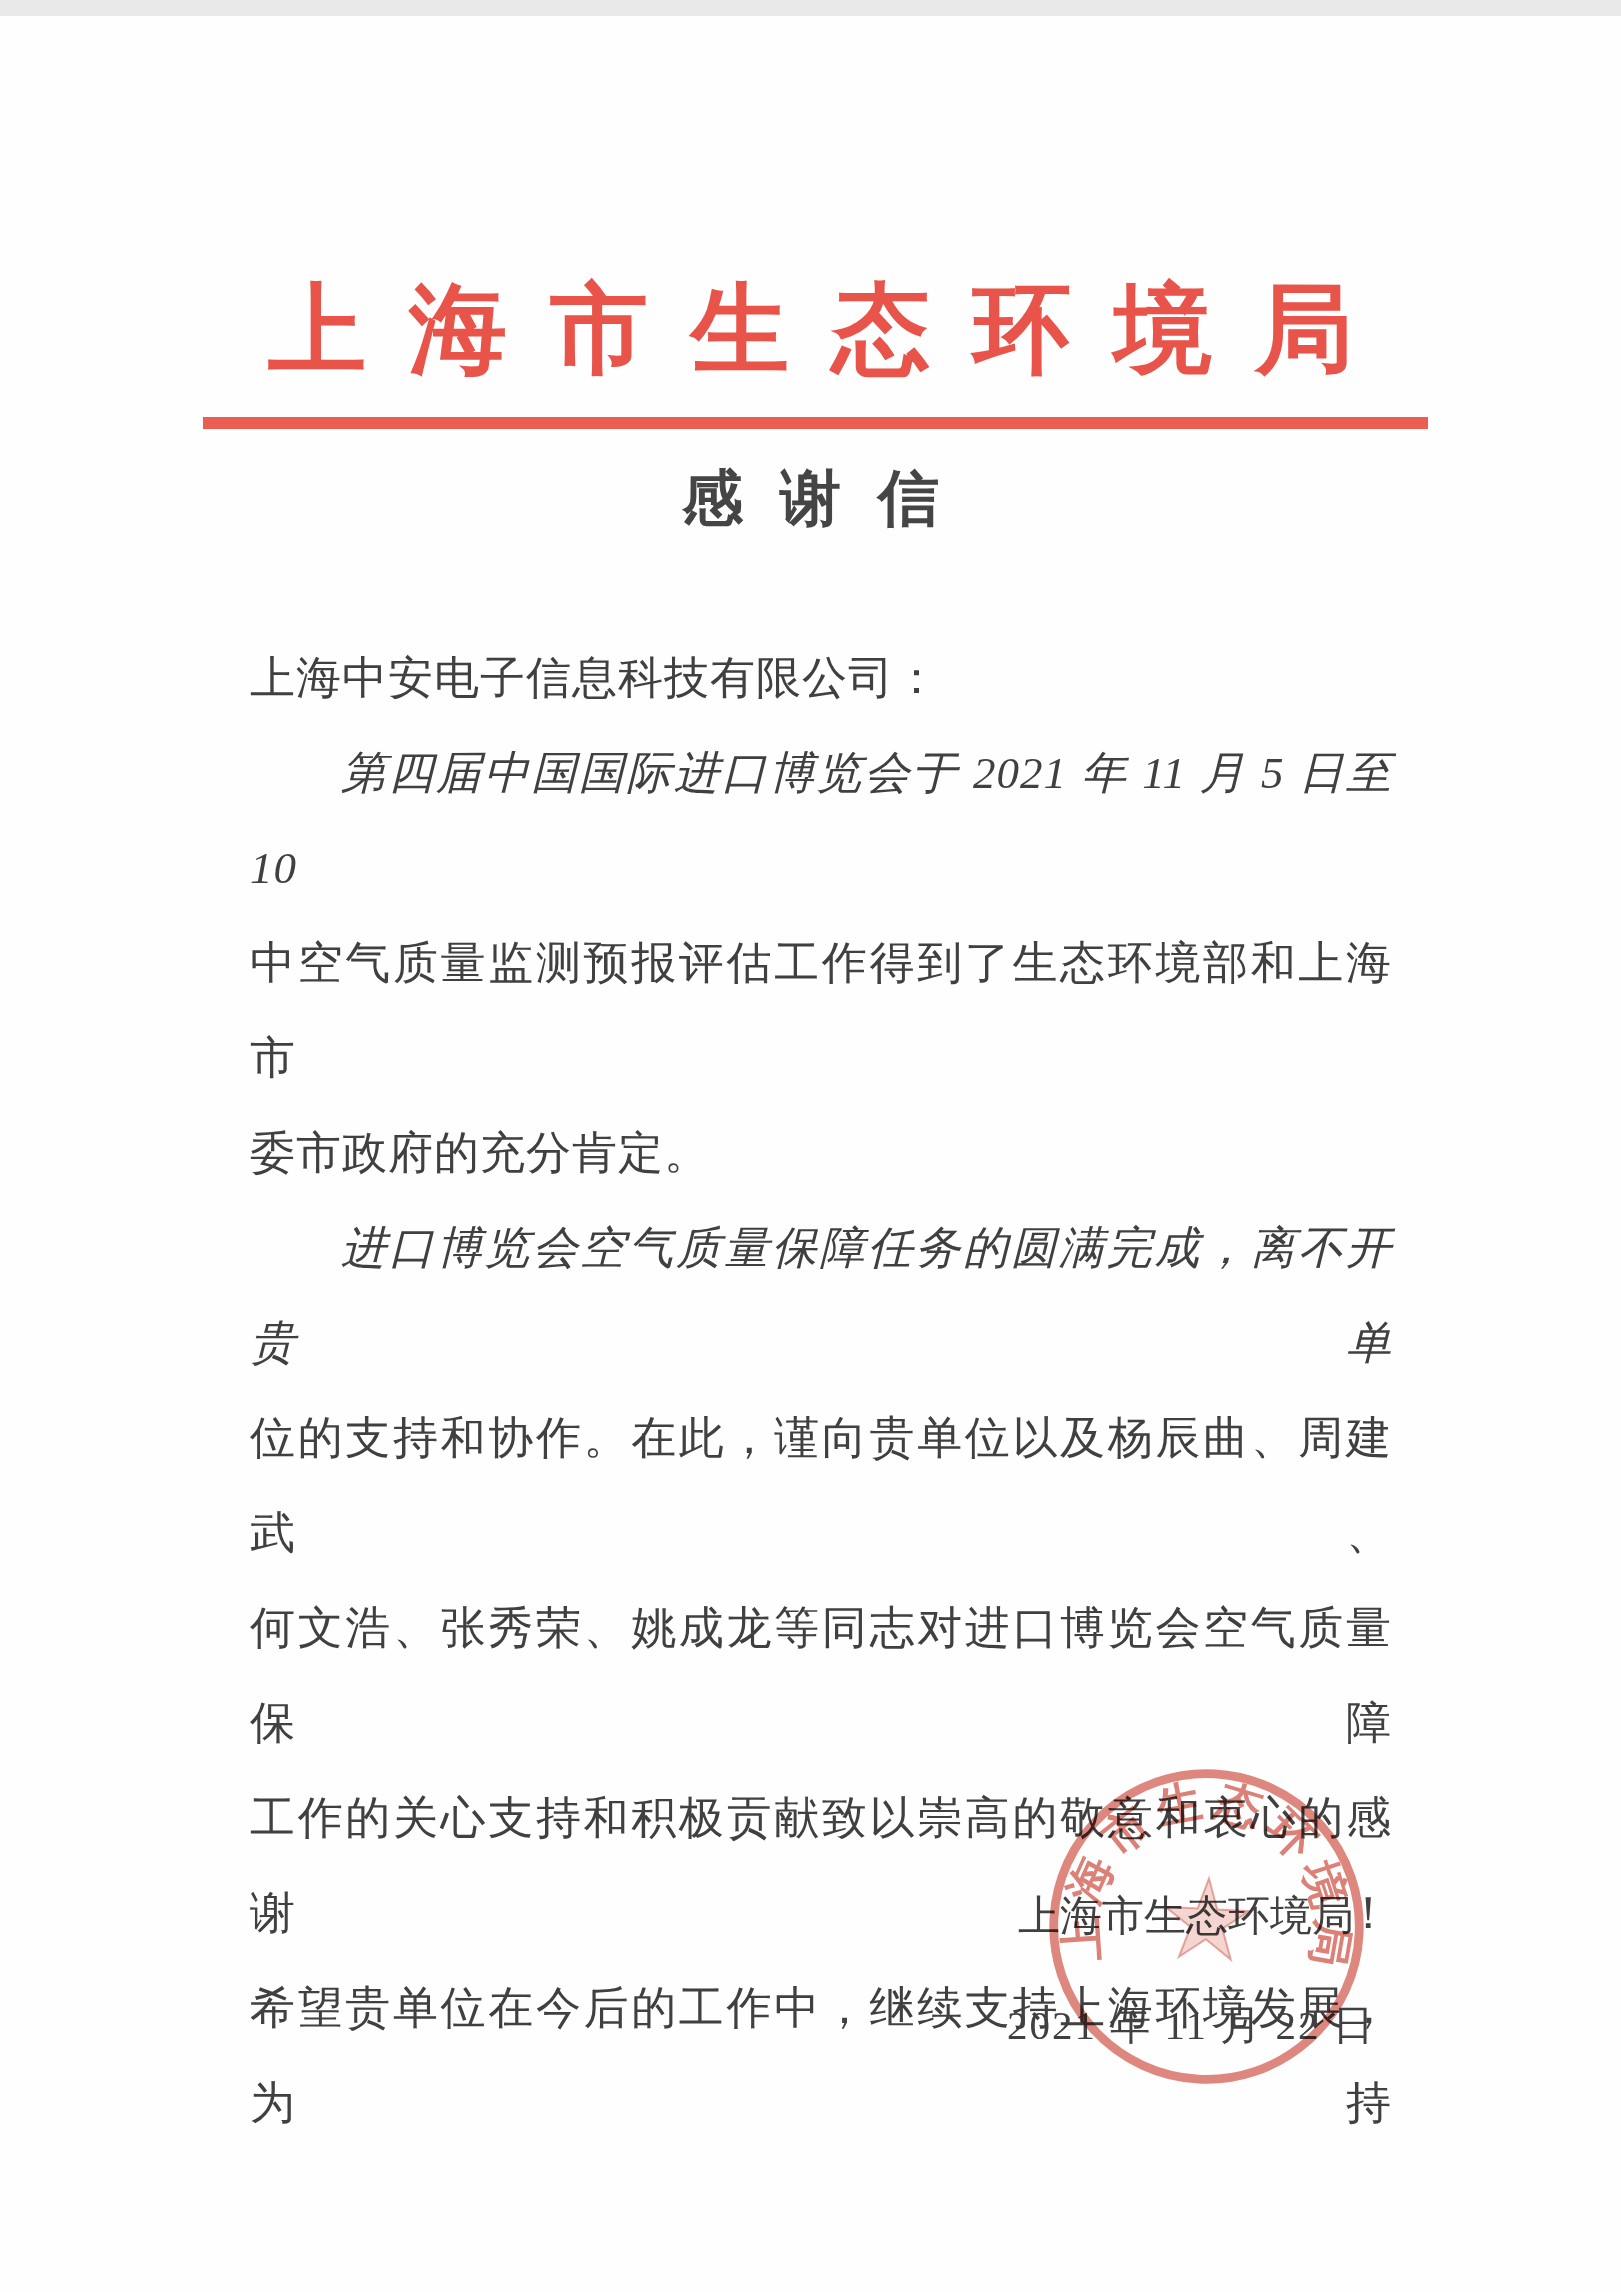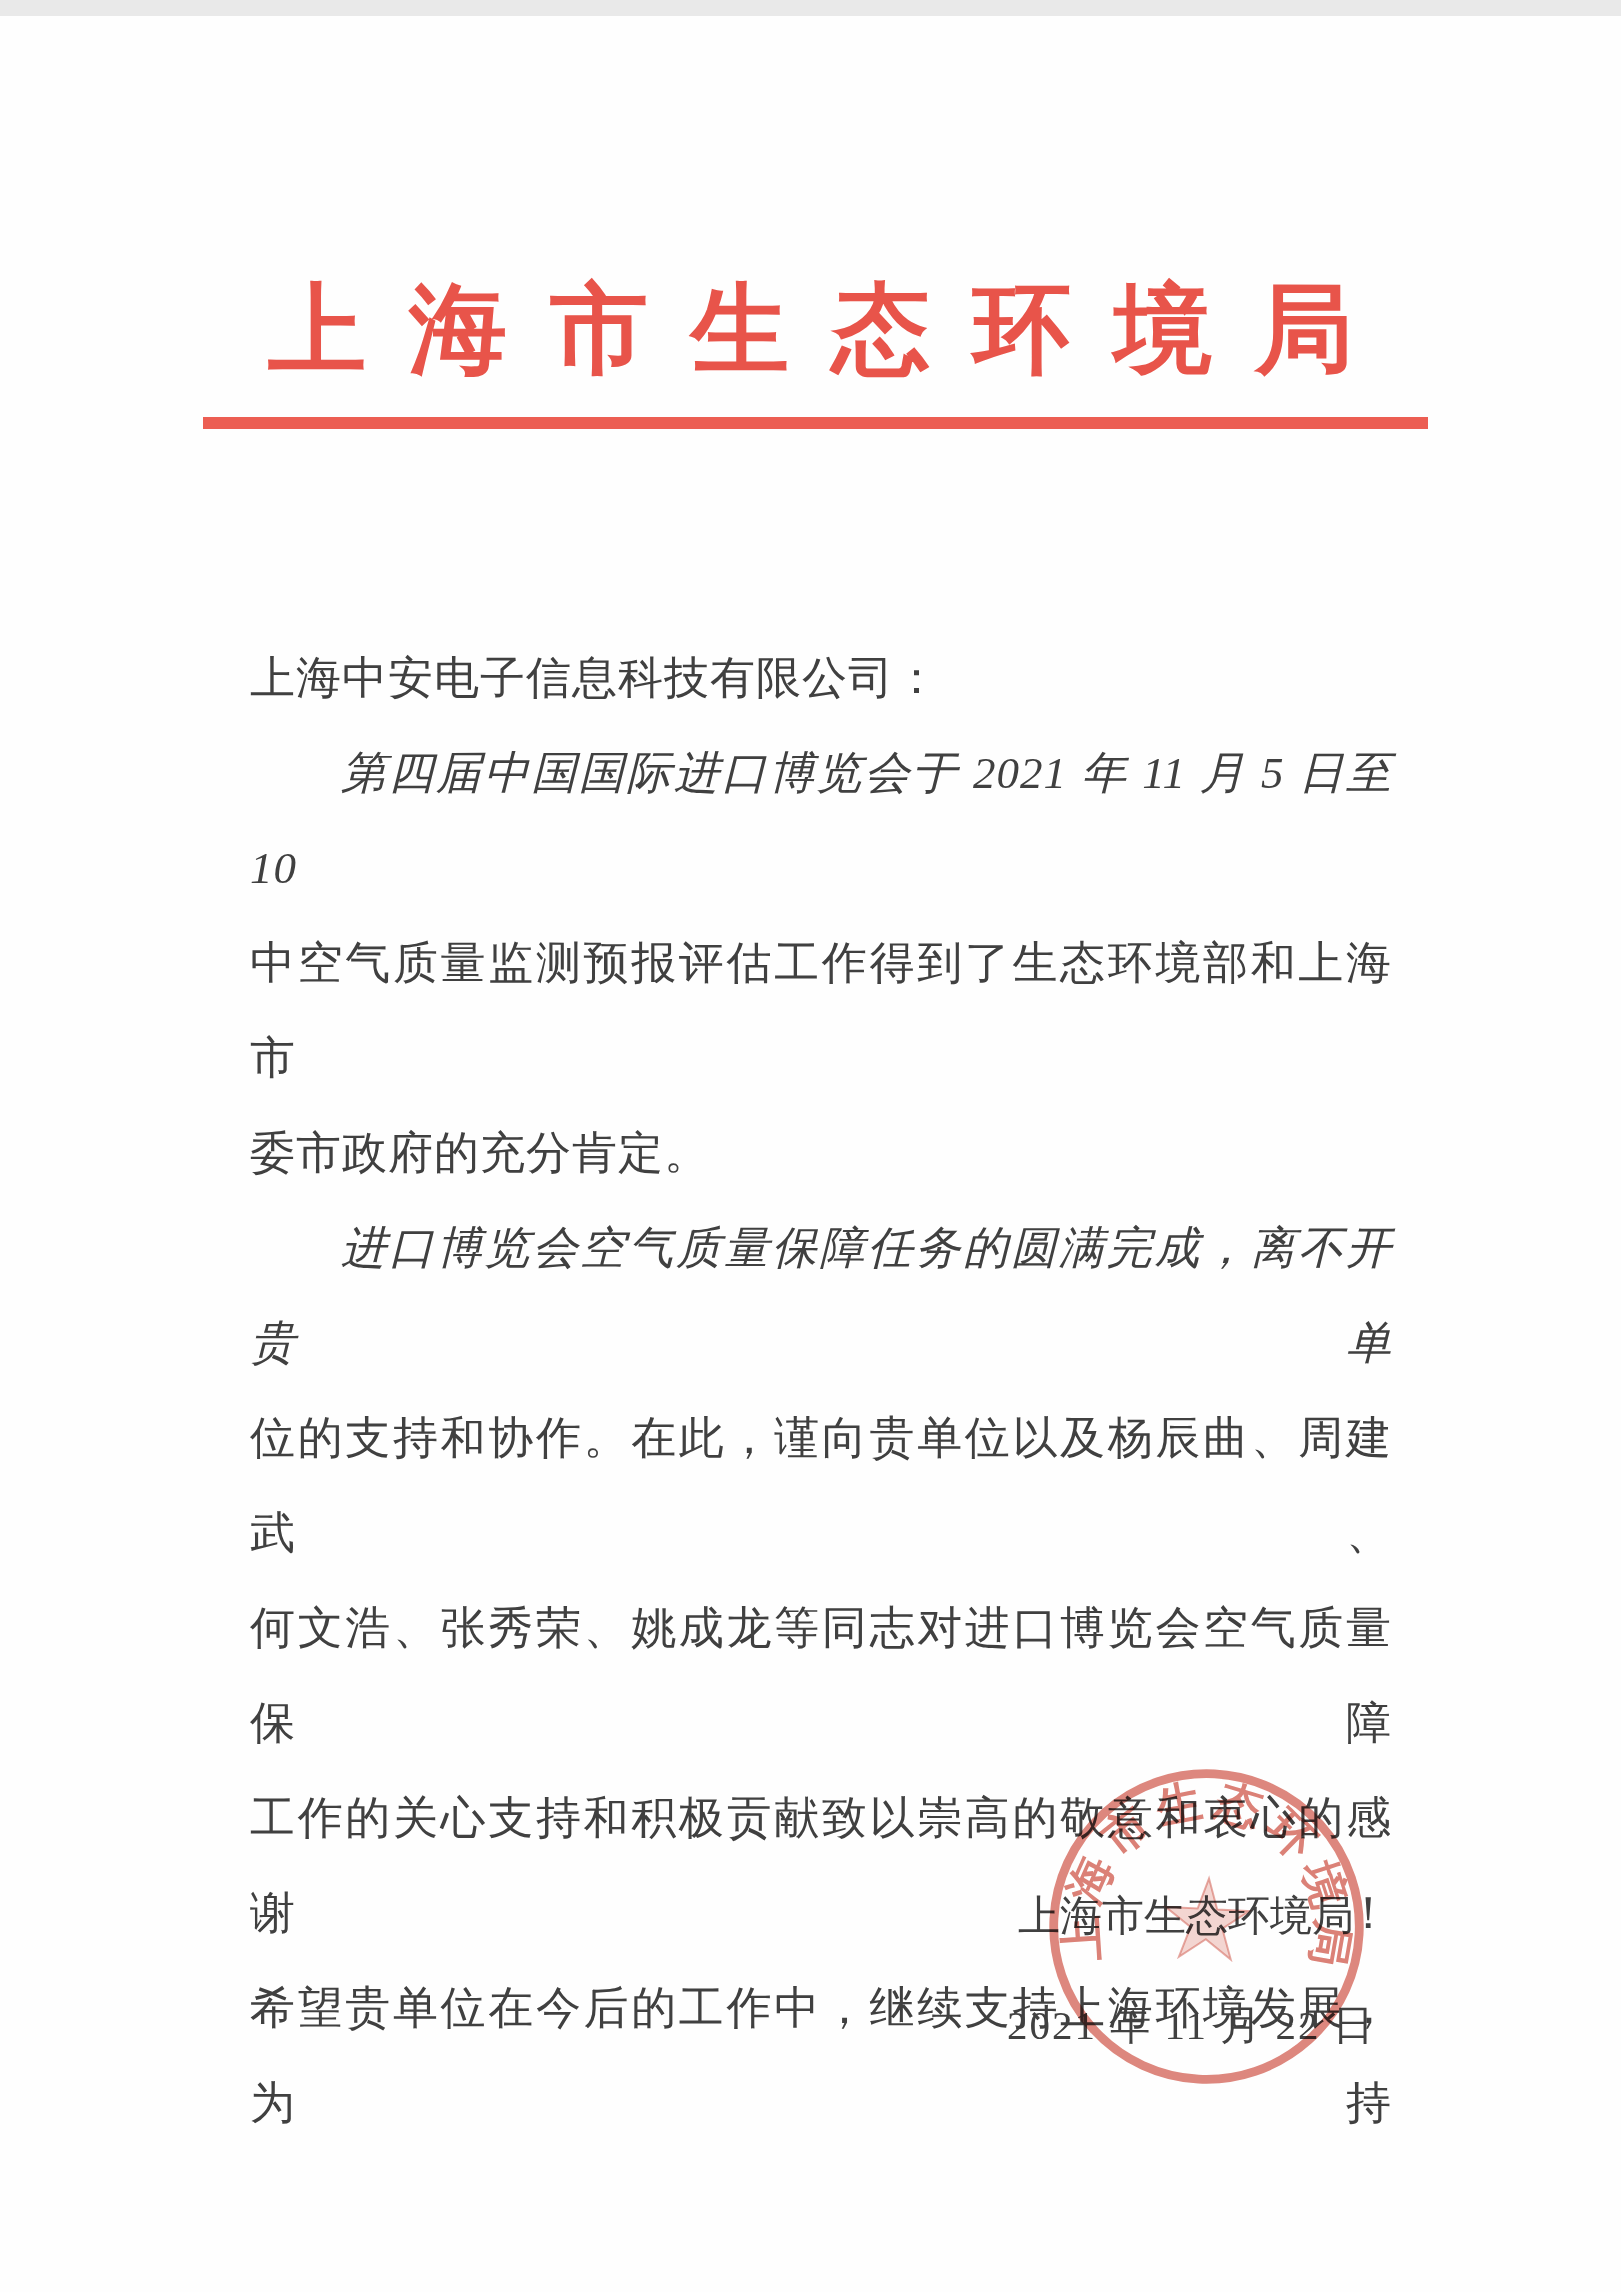--- a/index.html
+++ b/index.html
@@ -76,20 +76,21 @@
 </style>
 </head>
 <body>
 
 <div class="page">
 
   <div class="org-header">上海市生态环境局</div>
 
   <div class="red-divider"></div>
 
+  <div class="letter-title">感谢信</div>
 
   <div class="body">
     <div class="line">上海中安电子信息科技有限公司：</div>
     <div class="line fill indent">第四届中国国际进口博览会于 2021 年 11 月 5 日至 10</div>
     <div class="line fill">中空气质量监测预报评估工作得到了生态环境部和上海市</div>
     <div class="line">委市政府的充分肯定。</div>
     <div class="line fill indent">进口博览会空气质量保障任务的圆满完成，离不开贵单</div>
     <div class="line fill">位的支持和协作。在此，谨向贵单位以及杨辰曲、周建武、</div>
     <div class="line fill">何文浩、张秀荣、姚成龙等同志对进口博览会空气质量保障</div>
     <div class="line fill">工作的关心支持和积极贡献致以崇高的敬意和衷心的感谢！</div>

